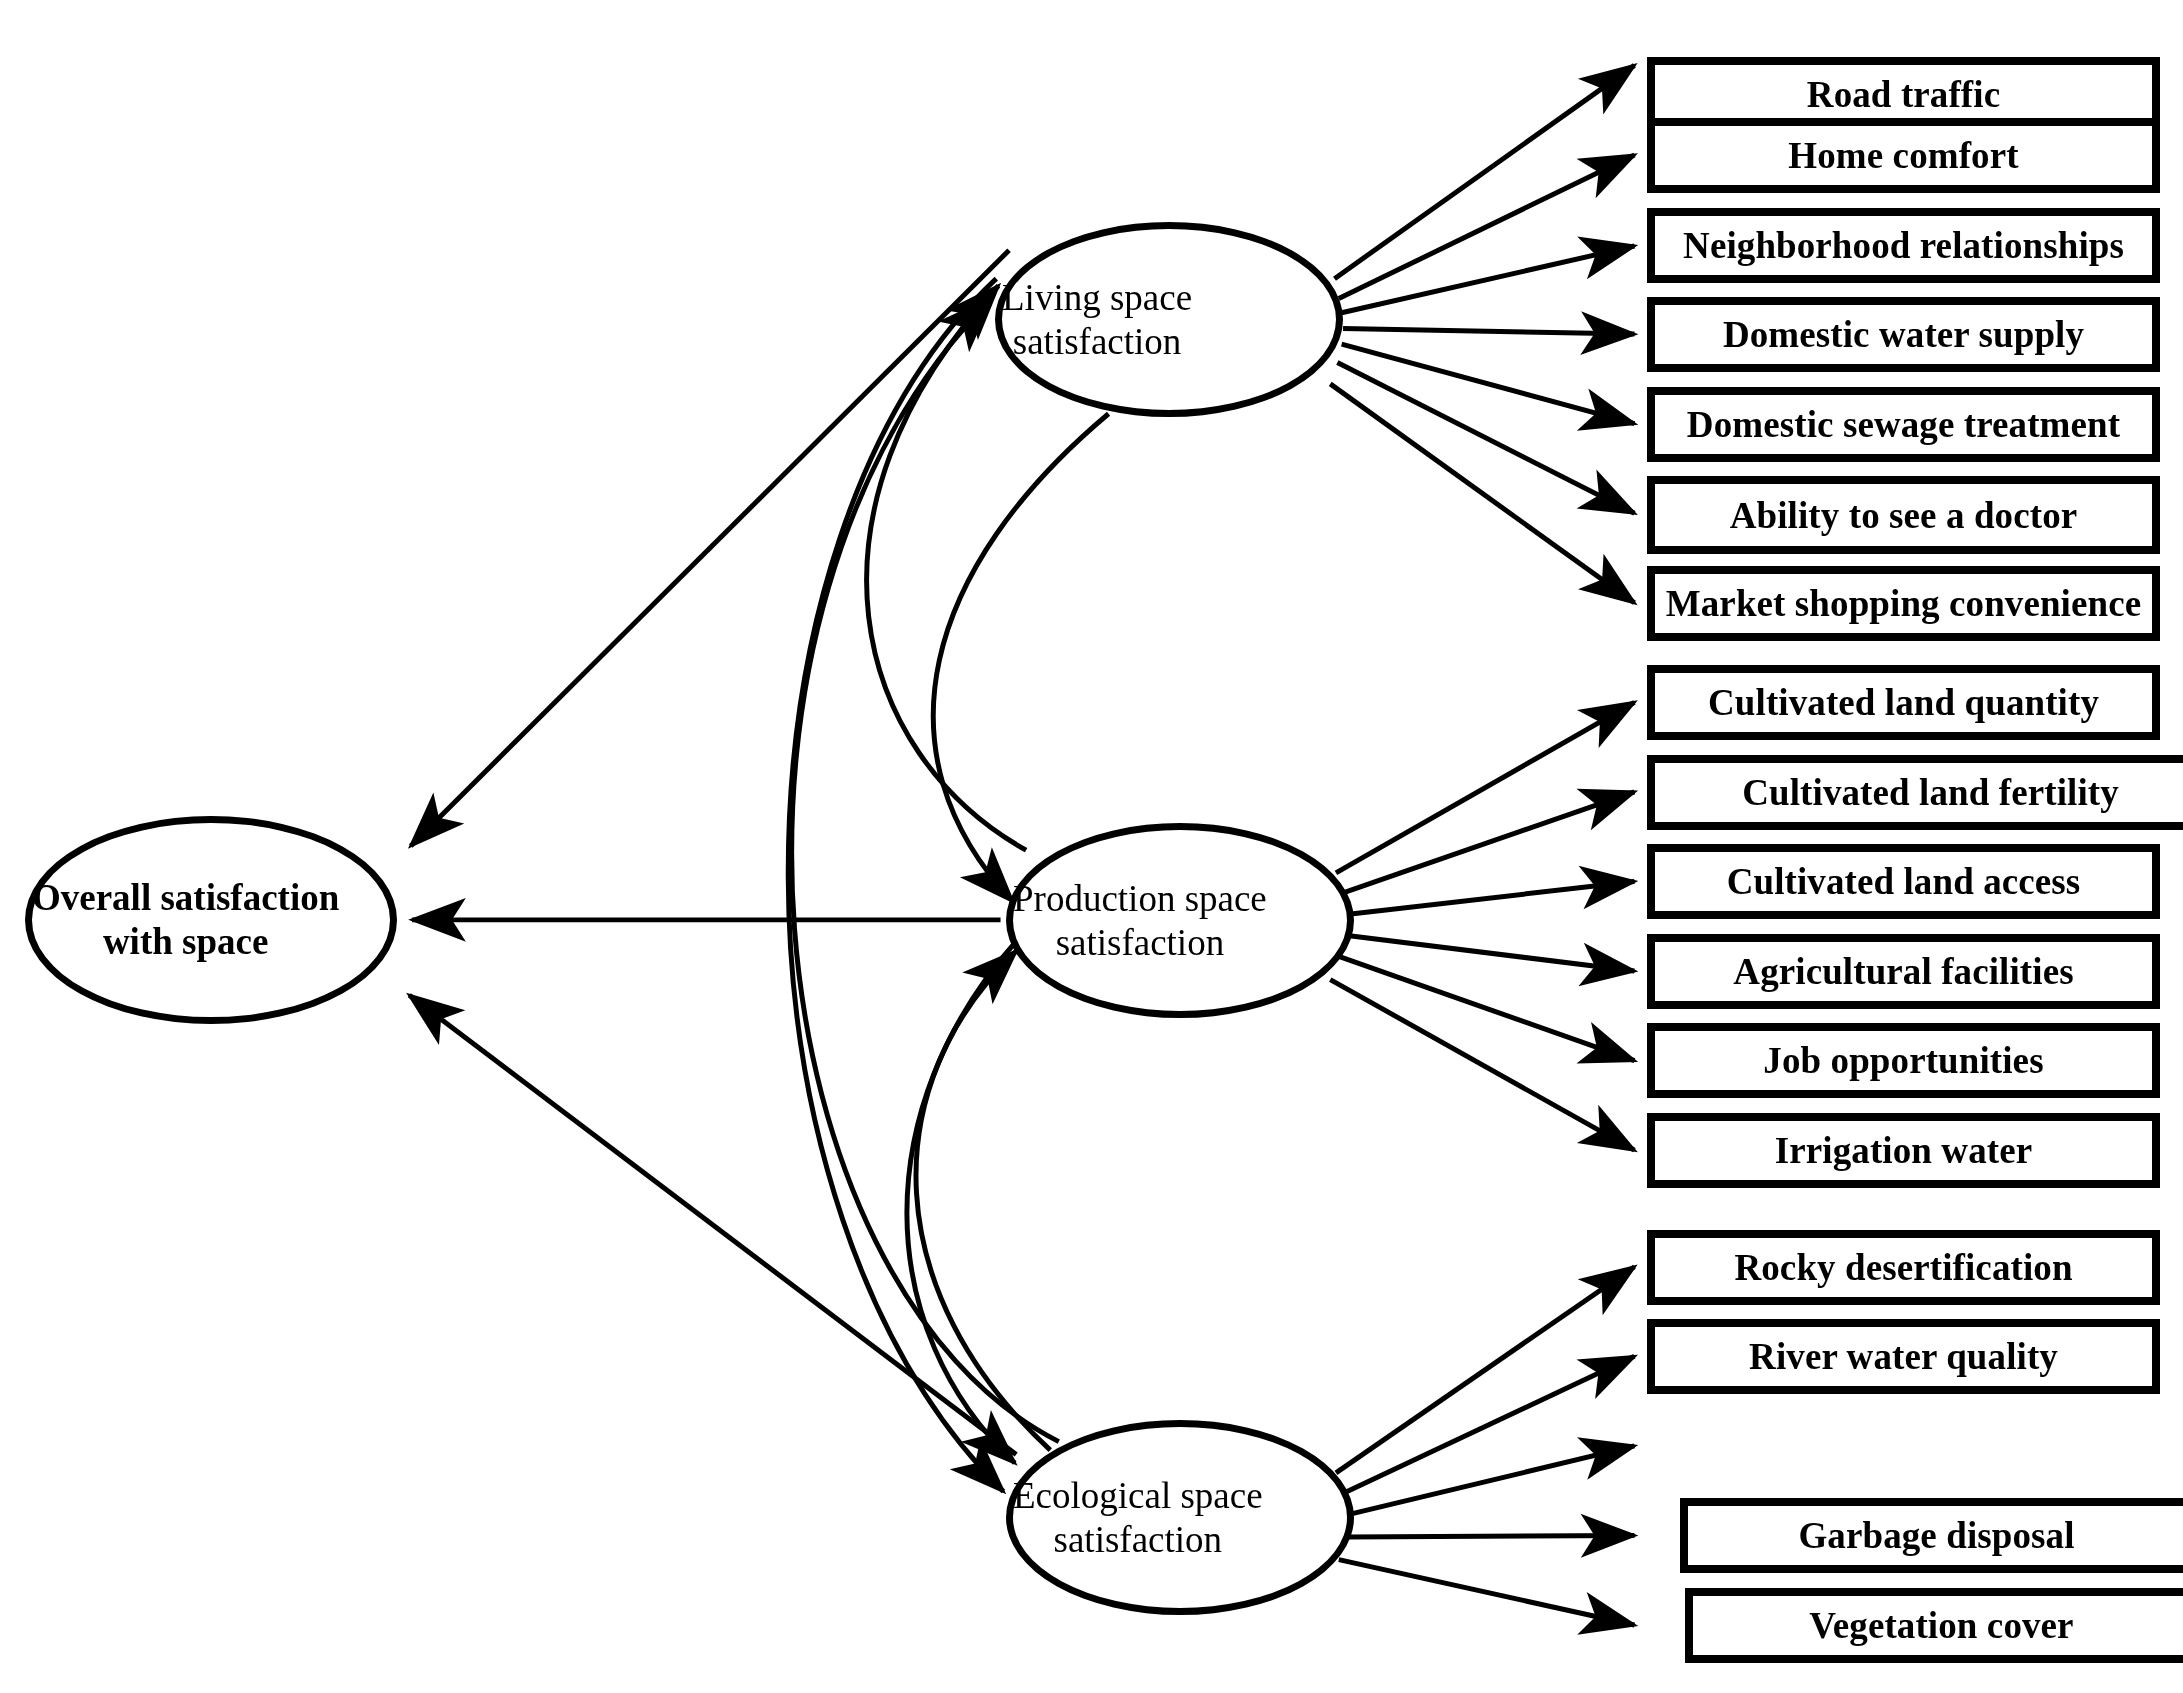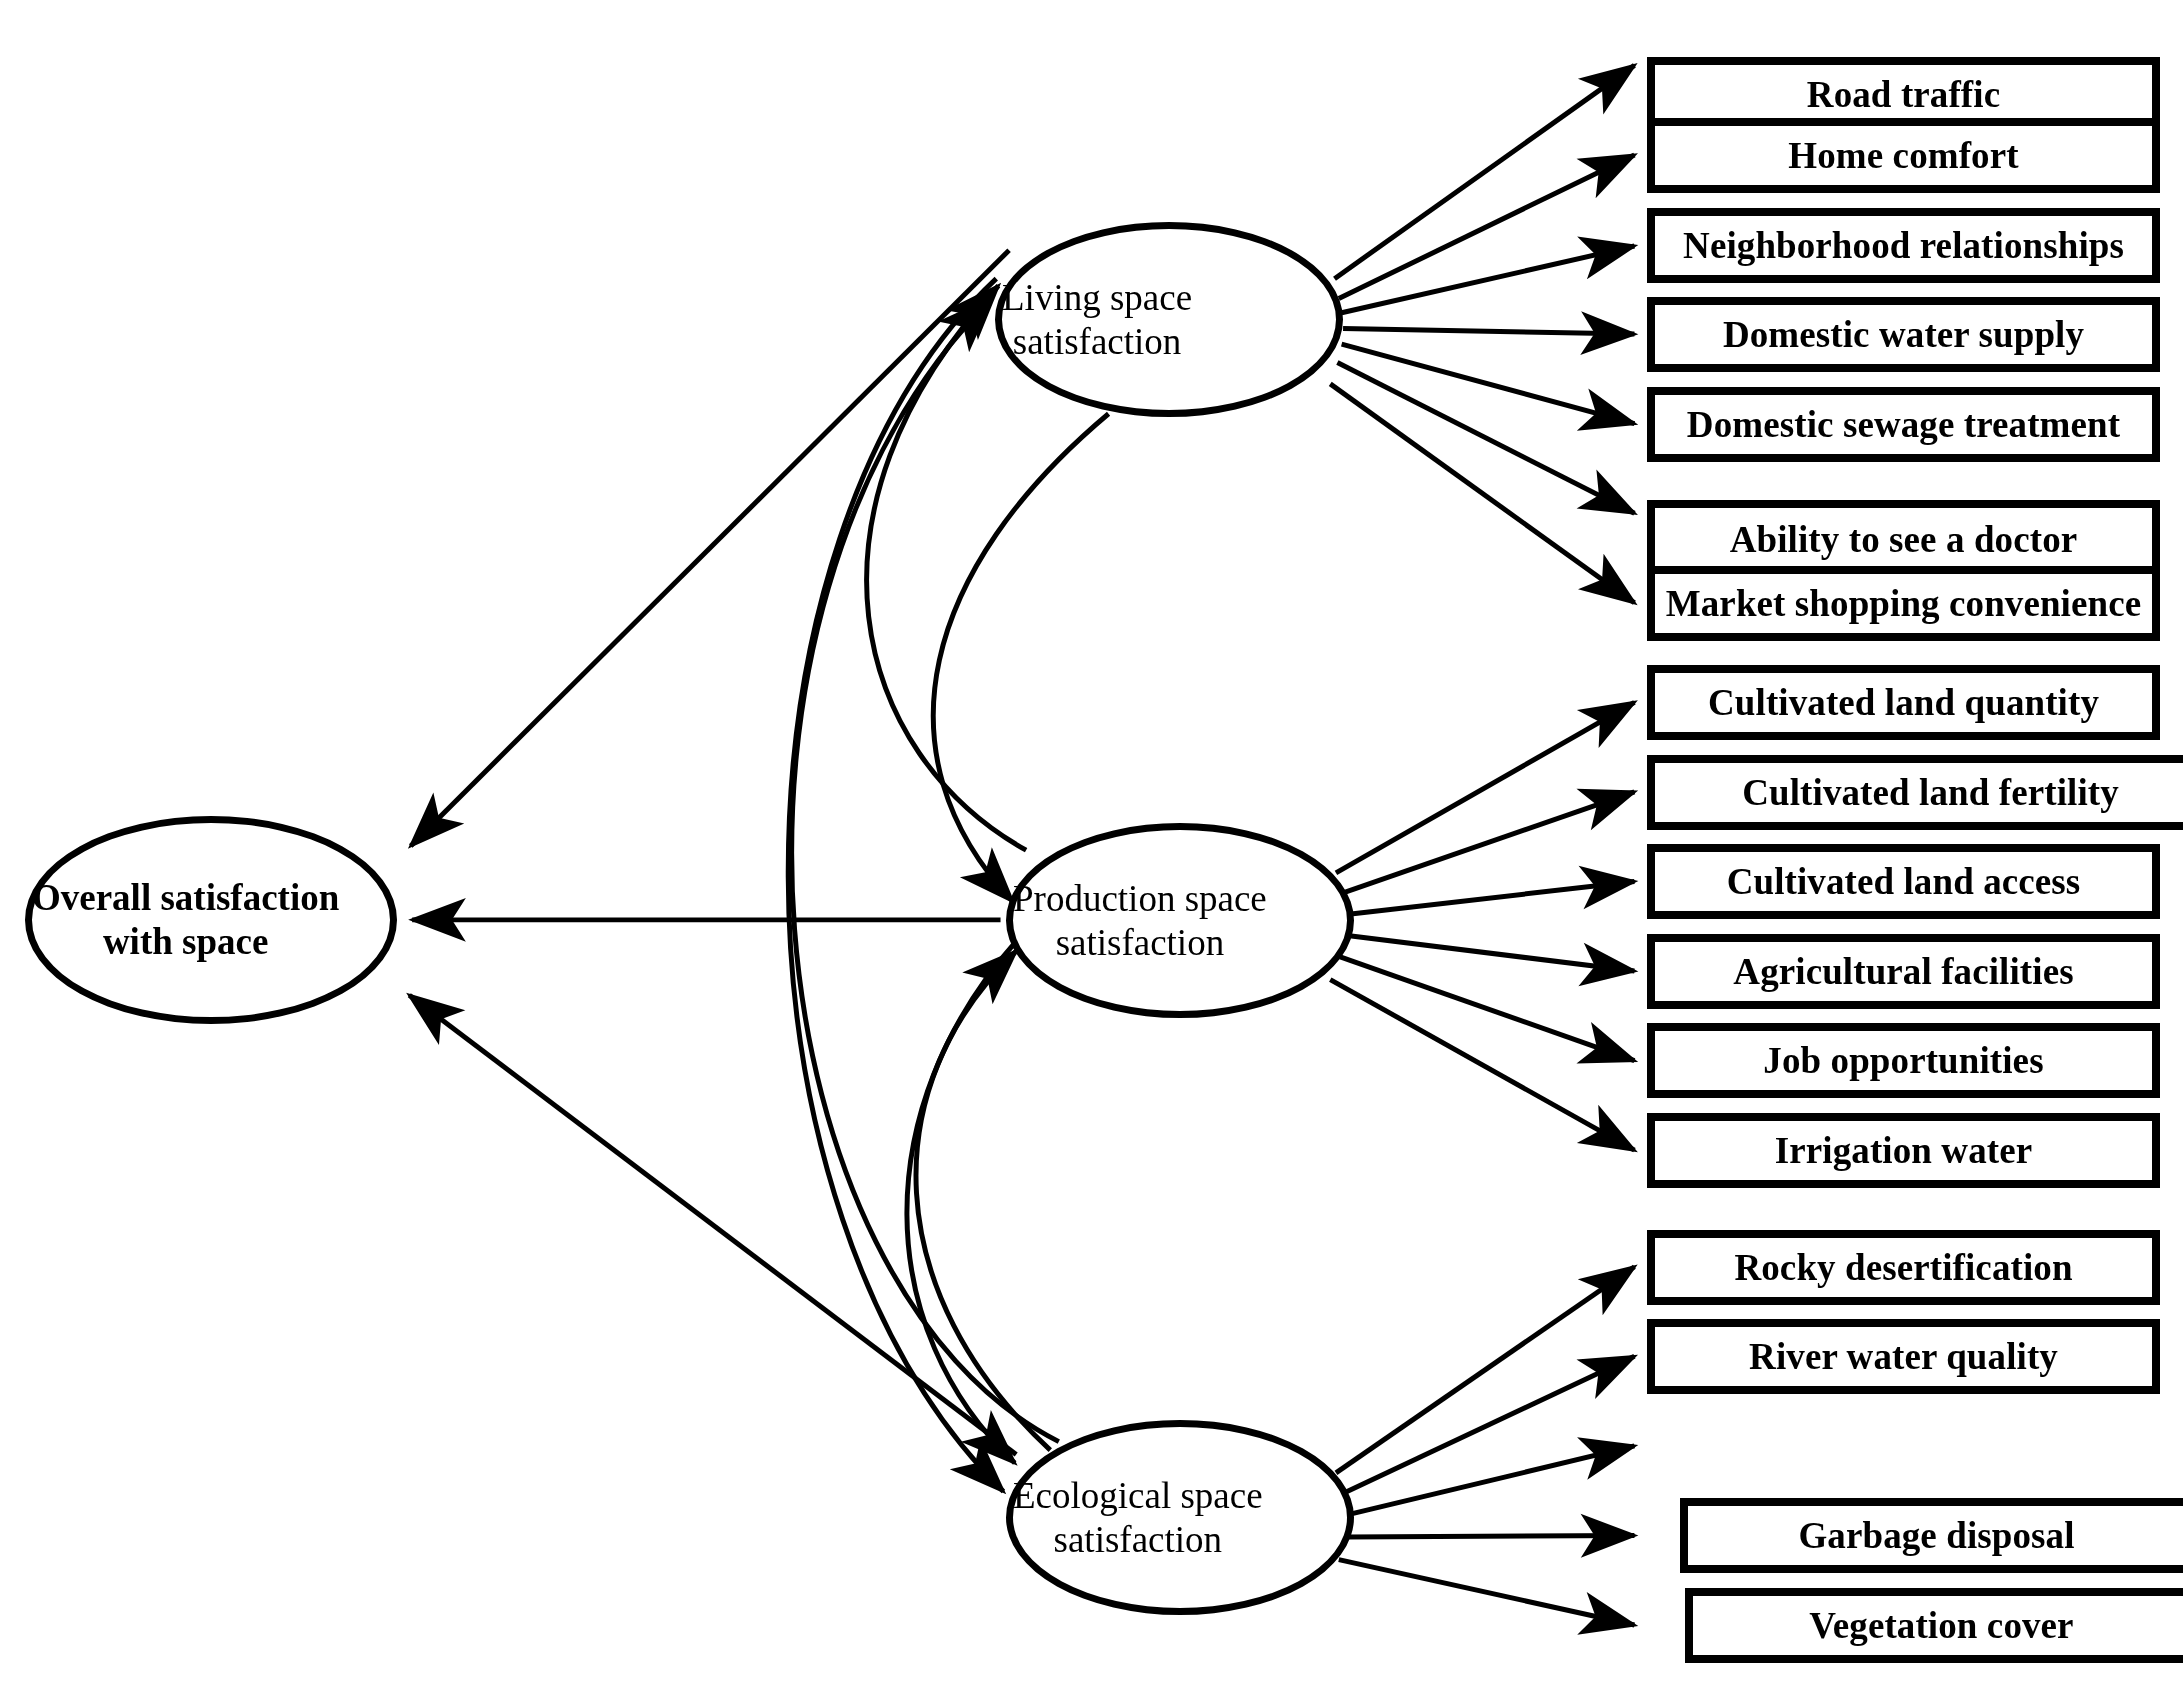--- a/index.html
+++ b/index.html
@@ -149,21 +149,21 @@
   <div class="ind-box" style="left:1647px;top:297px;width:513px;height:75px;">
     <div class="inner">
       <span class="ind-label">Domestic water supply</span>
     </div>
   </div>
   <div class="ind-box" style="left:1647px;top:387px;width:513px;height:75px;">
     <div class="inner">
       <span class="ind-label">Domestic sewage treatment</span>
     </div>
   </div>
-  <div class="ind-box" style="left:1647px;top:500px;width:513px;height:78px;">
+  <div class="ind-box" style="left:1647px;top:476px;width:513px;height:78px;">
     <div class="inner">
       <span class="ind-label">Ability to see a doctor</span>
     </div>
   </div>
   <div class="ind-box" style="left:1647px;top:665px;width:513px;height:75px;">
     <div class="inner">
       <span class="ind-label">Cultivated land quantity</span>
     </div>
   </div>
 

